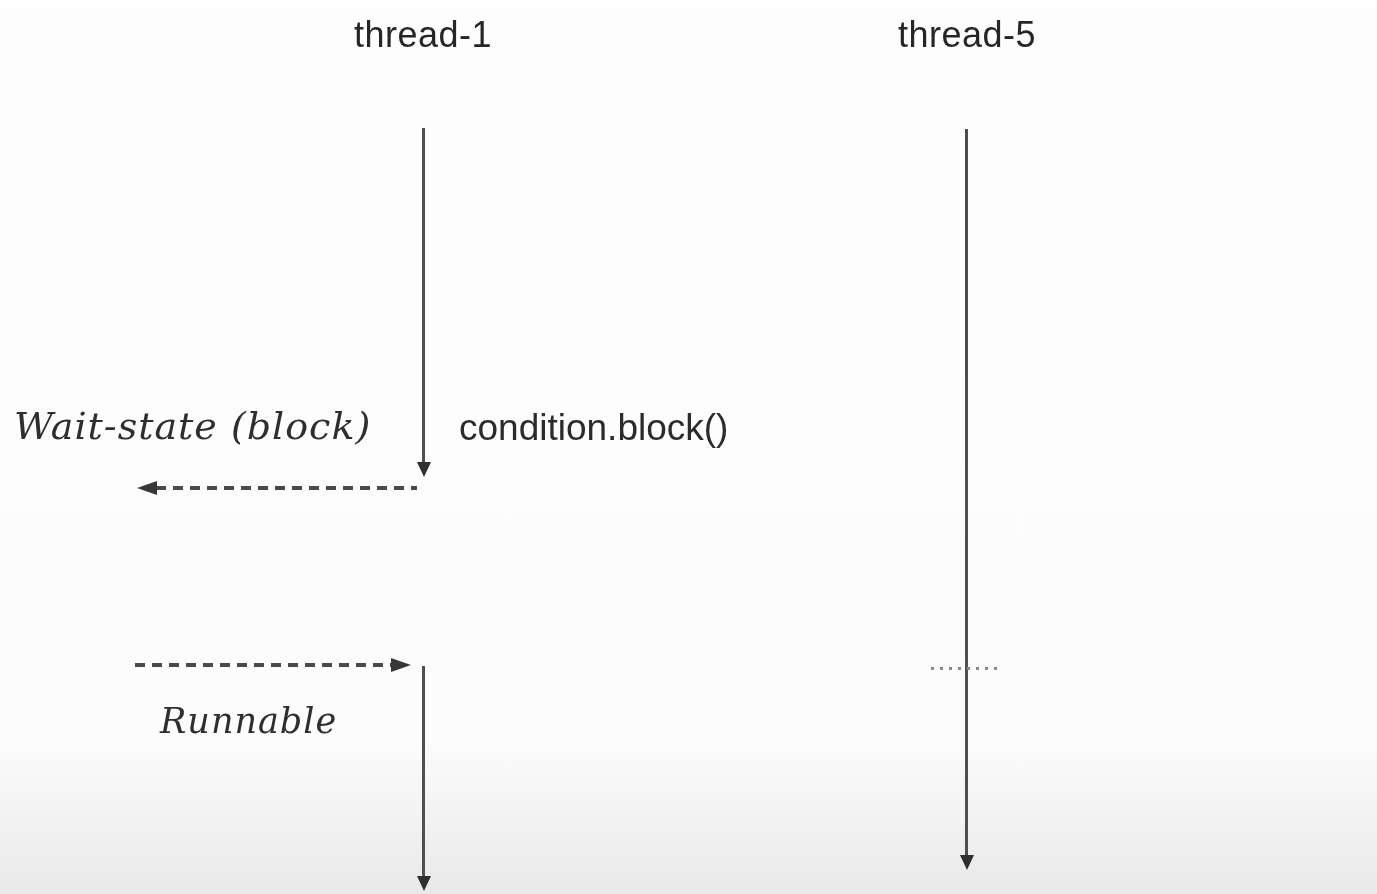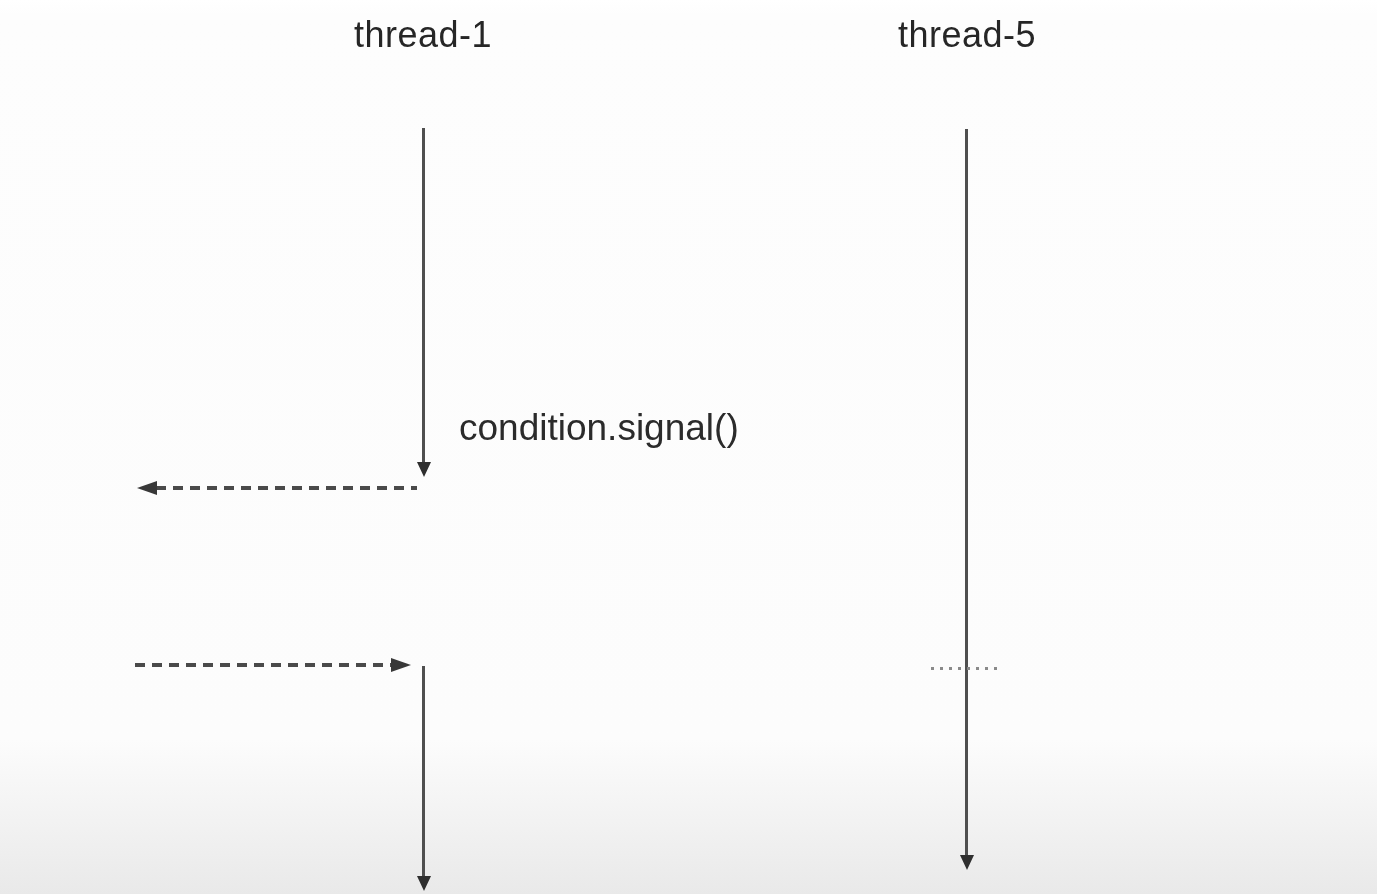--- a/index.html
+++ b/index.html
@@ -111,27 +111,29 @@
 <body>
 
 <div class="canvas">
 
   <div class="thread-label t1">thread-1</div>
   <div class="thread-label t2">thread-5</div>
 
   <div class="vline seg1"></div>
   <div class="arrow-down a-await"></div>
 
-  <div class="call-label await">condition.signal()</div>
+  <div class="call-label await">condition.block()</div>
 
+  <div class="script-label wait">Wait-state (block)</div>
   <div class="dash-h block"></div>
   <div class="arrow-left"></div>
 
   <div class="dash-h wake"></div>
   <div class="arrow-right"></div>
+  <div class="script-label runnable">Runnable</div>
 
   <div class="vline seg2"></div>
   <div class="arrow-down a-bottom1"></div>
 
   <div class="vline t2line"></div>
   <div class="arrow-down a-bottom2"></div>
 
   <div class="dotted-h signal-tick"></div>
 
 </div>

